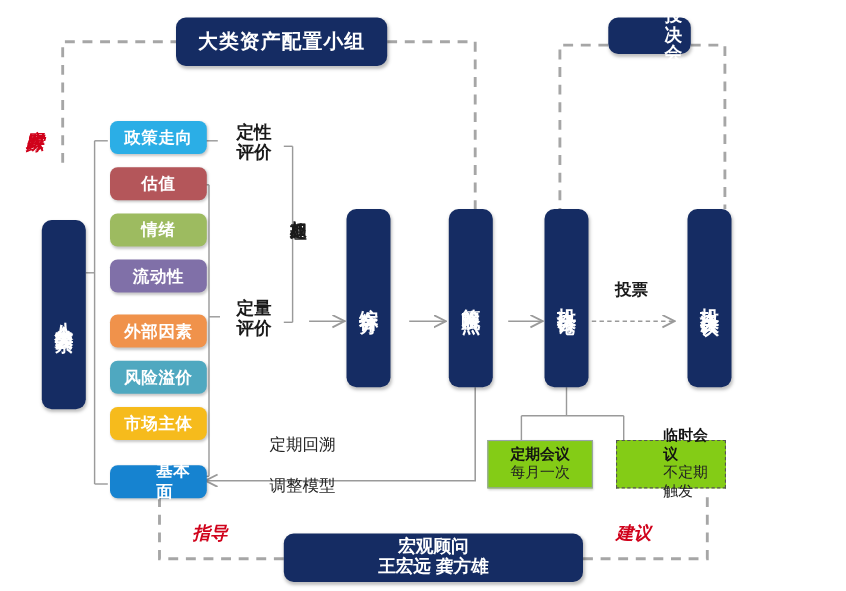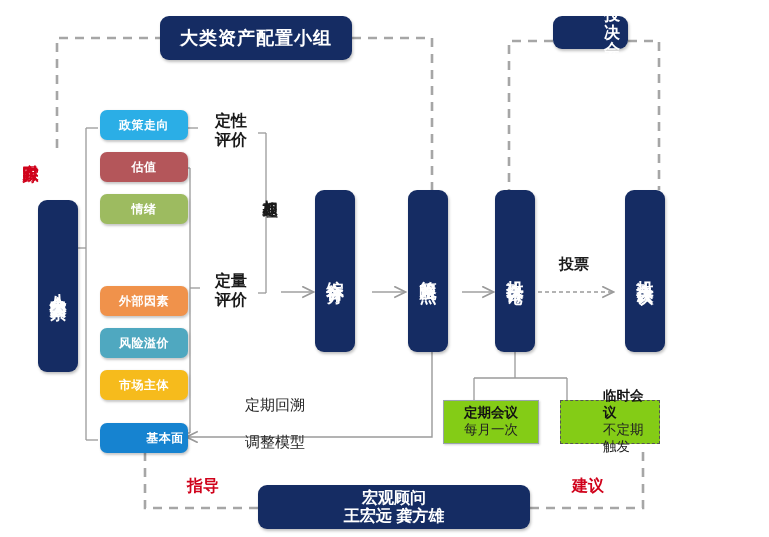--- a/index.html
+++ b/index.html
@@ -46,21 +46,21 @@
     letter-spacing: 2px;
   }
   .factor {
     position: absolute;
     box-sizing: border-box;
     display: flex;
     align-items: center;
     justify-content: center;
     color: #ffffff;
     font-weight: bold;
-    font-size: 12px;
+    font-size: 15px;
     border-radius: 7px;
     letter-spacing: 0.5px;
     box-shadow: 1px 1.5px 2.5px rgba(0,0,0,0.22);
   }
 
   
   .label {
     position: absolute;
     color: #1a1a1a;
     font-weight: bold;
@@ -76,21 +76,22 @@
     font-size: 14px;
     line-height: 1.2;
     white-space: pre-line;
   }
   .label-red {
     position: absolute;
     color: #D0021B;
     font-weight: bold;
     font-size: 15px;
     line-height: 1.1;
-    text-align: right;
+    text-align: center;
+    font-style: italic;
   }
   .label-red.vertlabel {
     writing-mode: vertical-rl;
     text-orientation: upright;
     letter-spacing: 1px;
   }
   .label-vert-weight {
     position: absolute;
     color: #1a1a1a;
     font-weight: bold;
@@ -199,20 +200,23 @@
 
   <div class="factor" style="left: 100px; top: 110px; width: 88px; height: 30px; background: rgb(43, 174, 230);">
     <span>政策走向</span>
   </div>
   <div class="factor" style="left: 100px; top: 152px; width: 88px; height: 30px; background: rgb(180, 86, 90);">
     <span>估值</span>
   </div>
   <div class="factor" style="left: 100px; top: 194px; width: 88px; height: 30px; background: rgb(157, 187, 96);">
     <span>情绪</span>
   </div>
+  <div class="factor" style="left: 100px; top: 236px; width: 88px; height: 30px; background: rgb(128, 112, 168);">
+    <span>流动性</span>
+  </div>
   <div class="factor" style="left: 100px; top: 286px; width: 88px; height: 30px; background: rgb(240, 146, 75);">
     <span>外部因素</span>
   </div>
   <div class="factor" style="left: 100px; top: 370px; width: 88px; height: 30px; background: rgb(246, 187, 28);">
     <span>市场主体</span>
   </div>
   <div class="factor" style="left: 100px; top: 328px; width: 88px; height: 30px; background: rgb(79, 168, 192);">
     <span>风险溢价</span>
   </div>
   <div class="factor" style="left: 100px; top: 423px; width: 88px; height: 30px; background: rgb(22, 131, 208); padding-left: 42px;">

